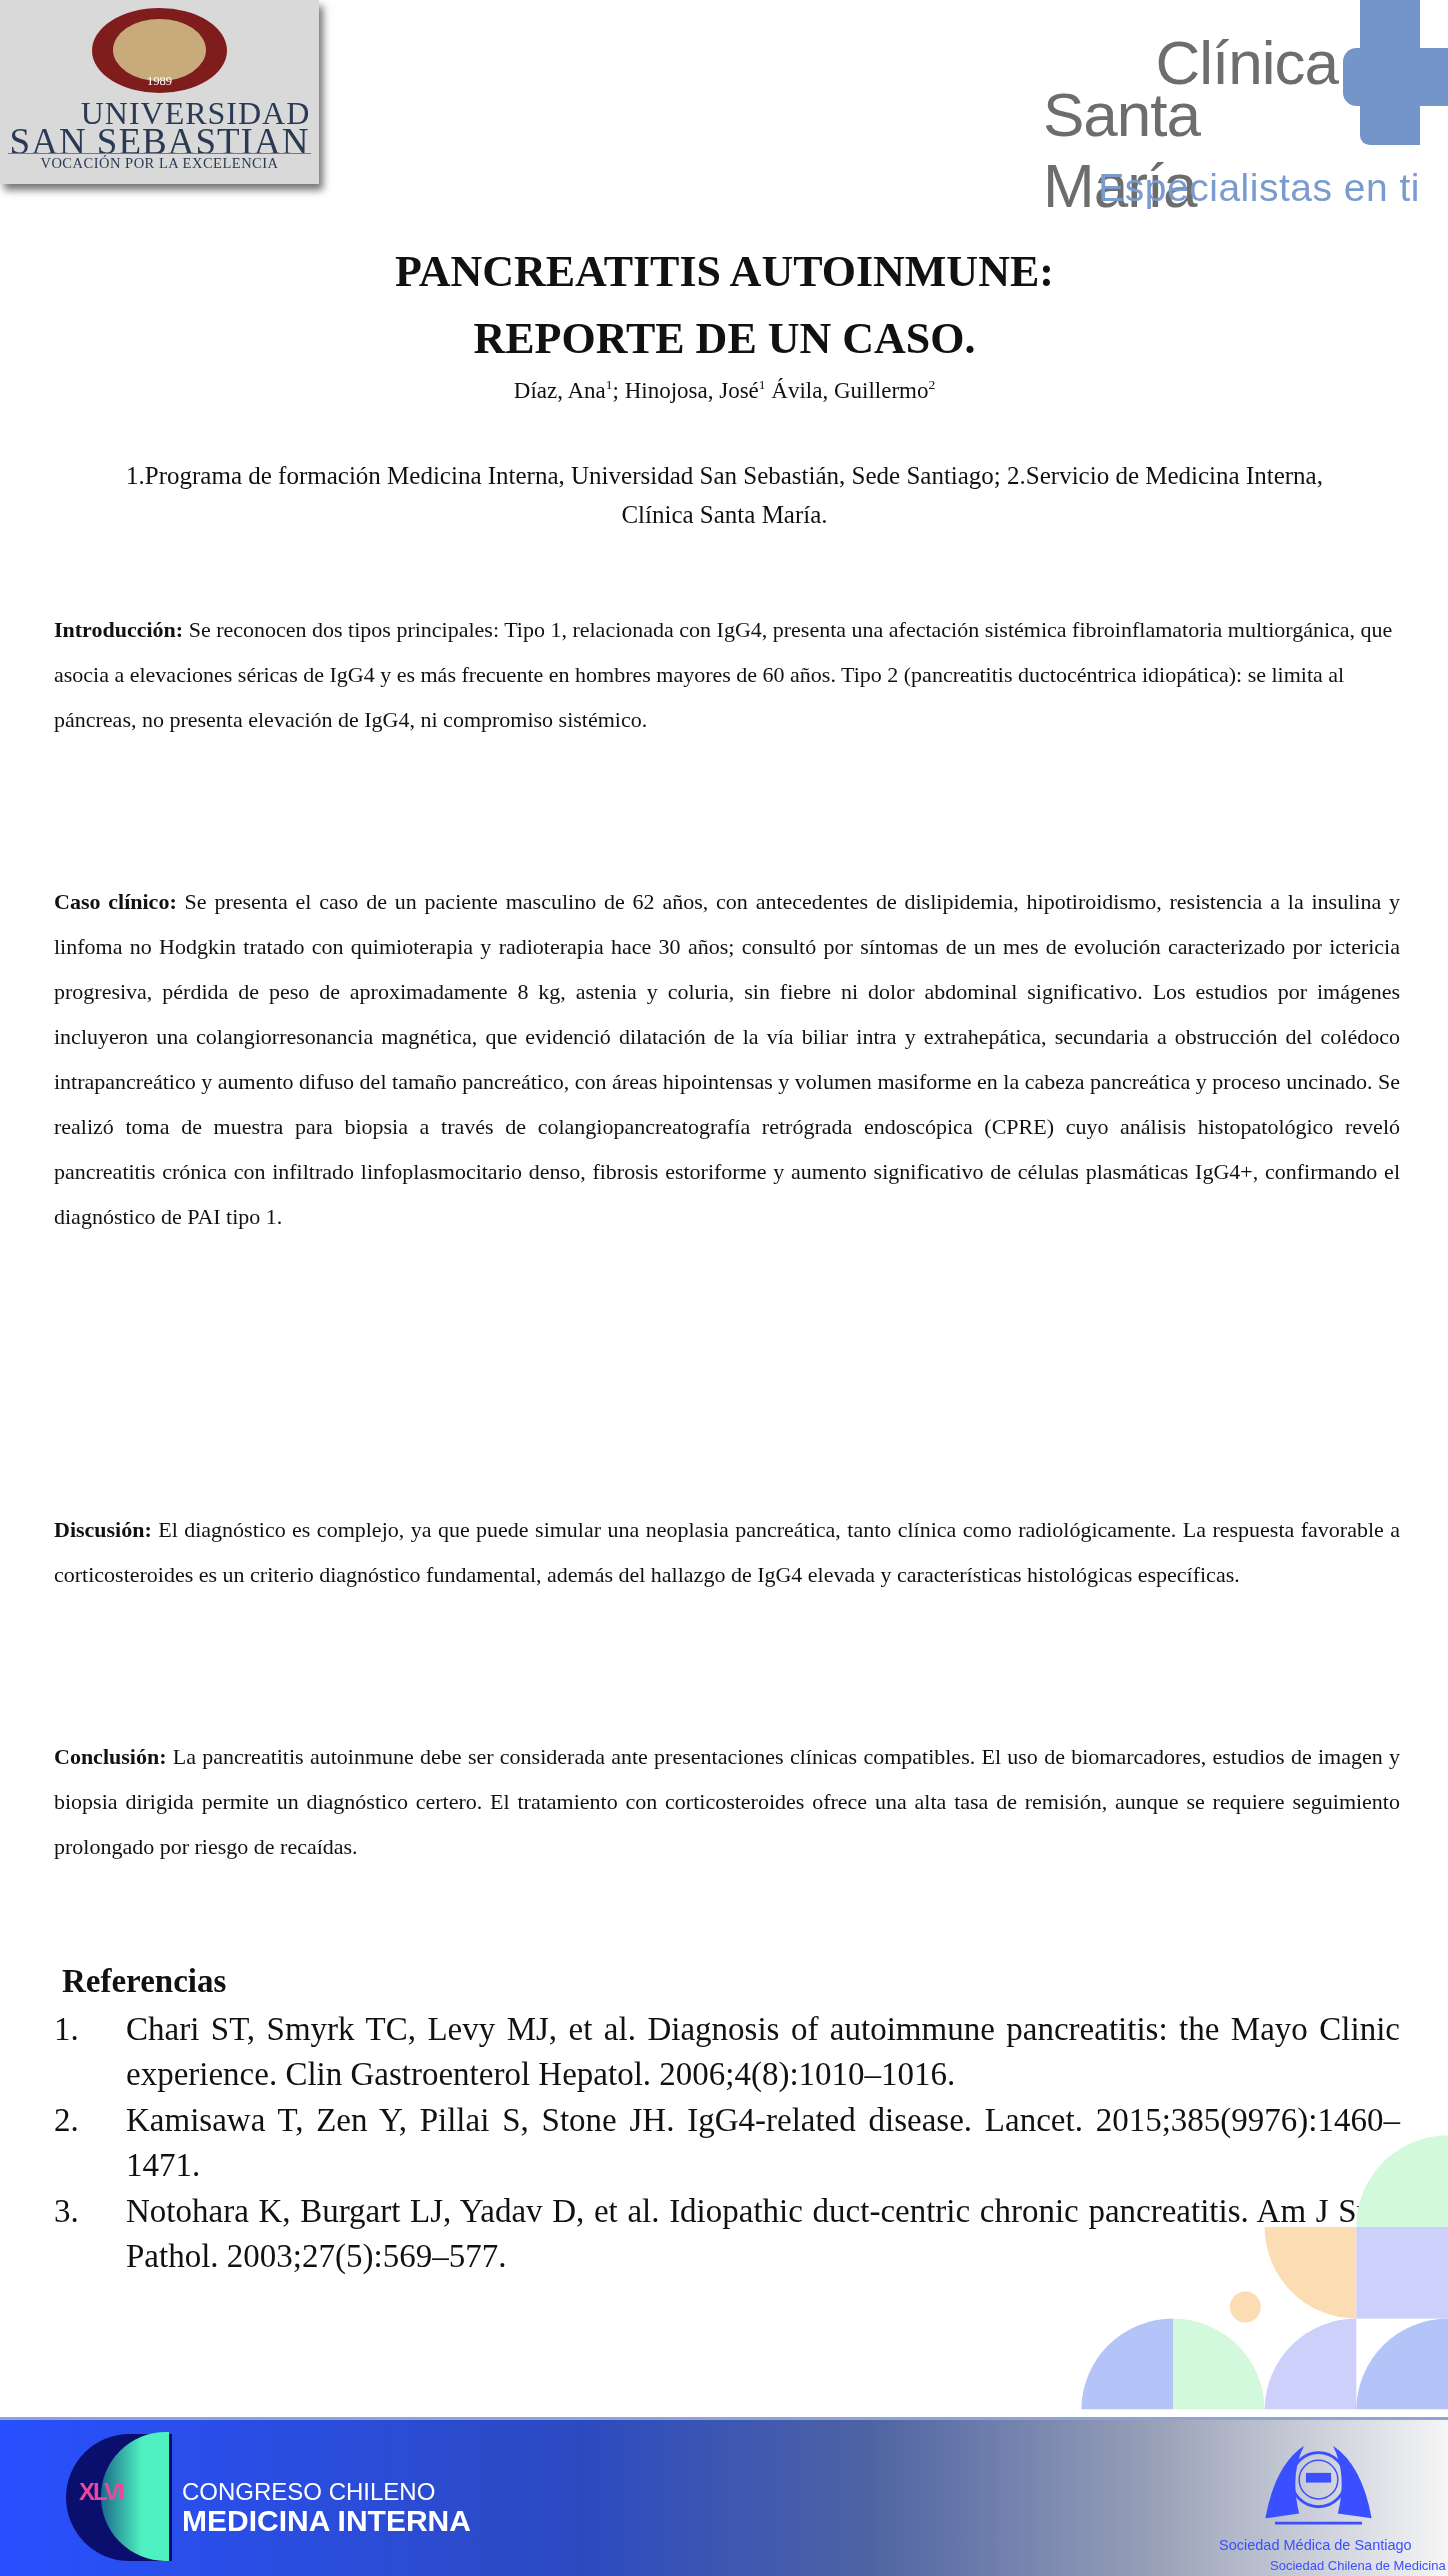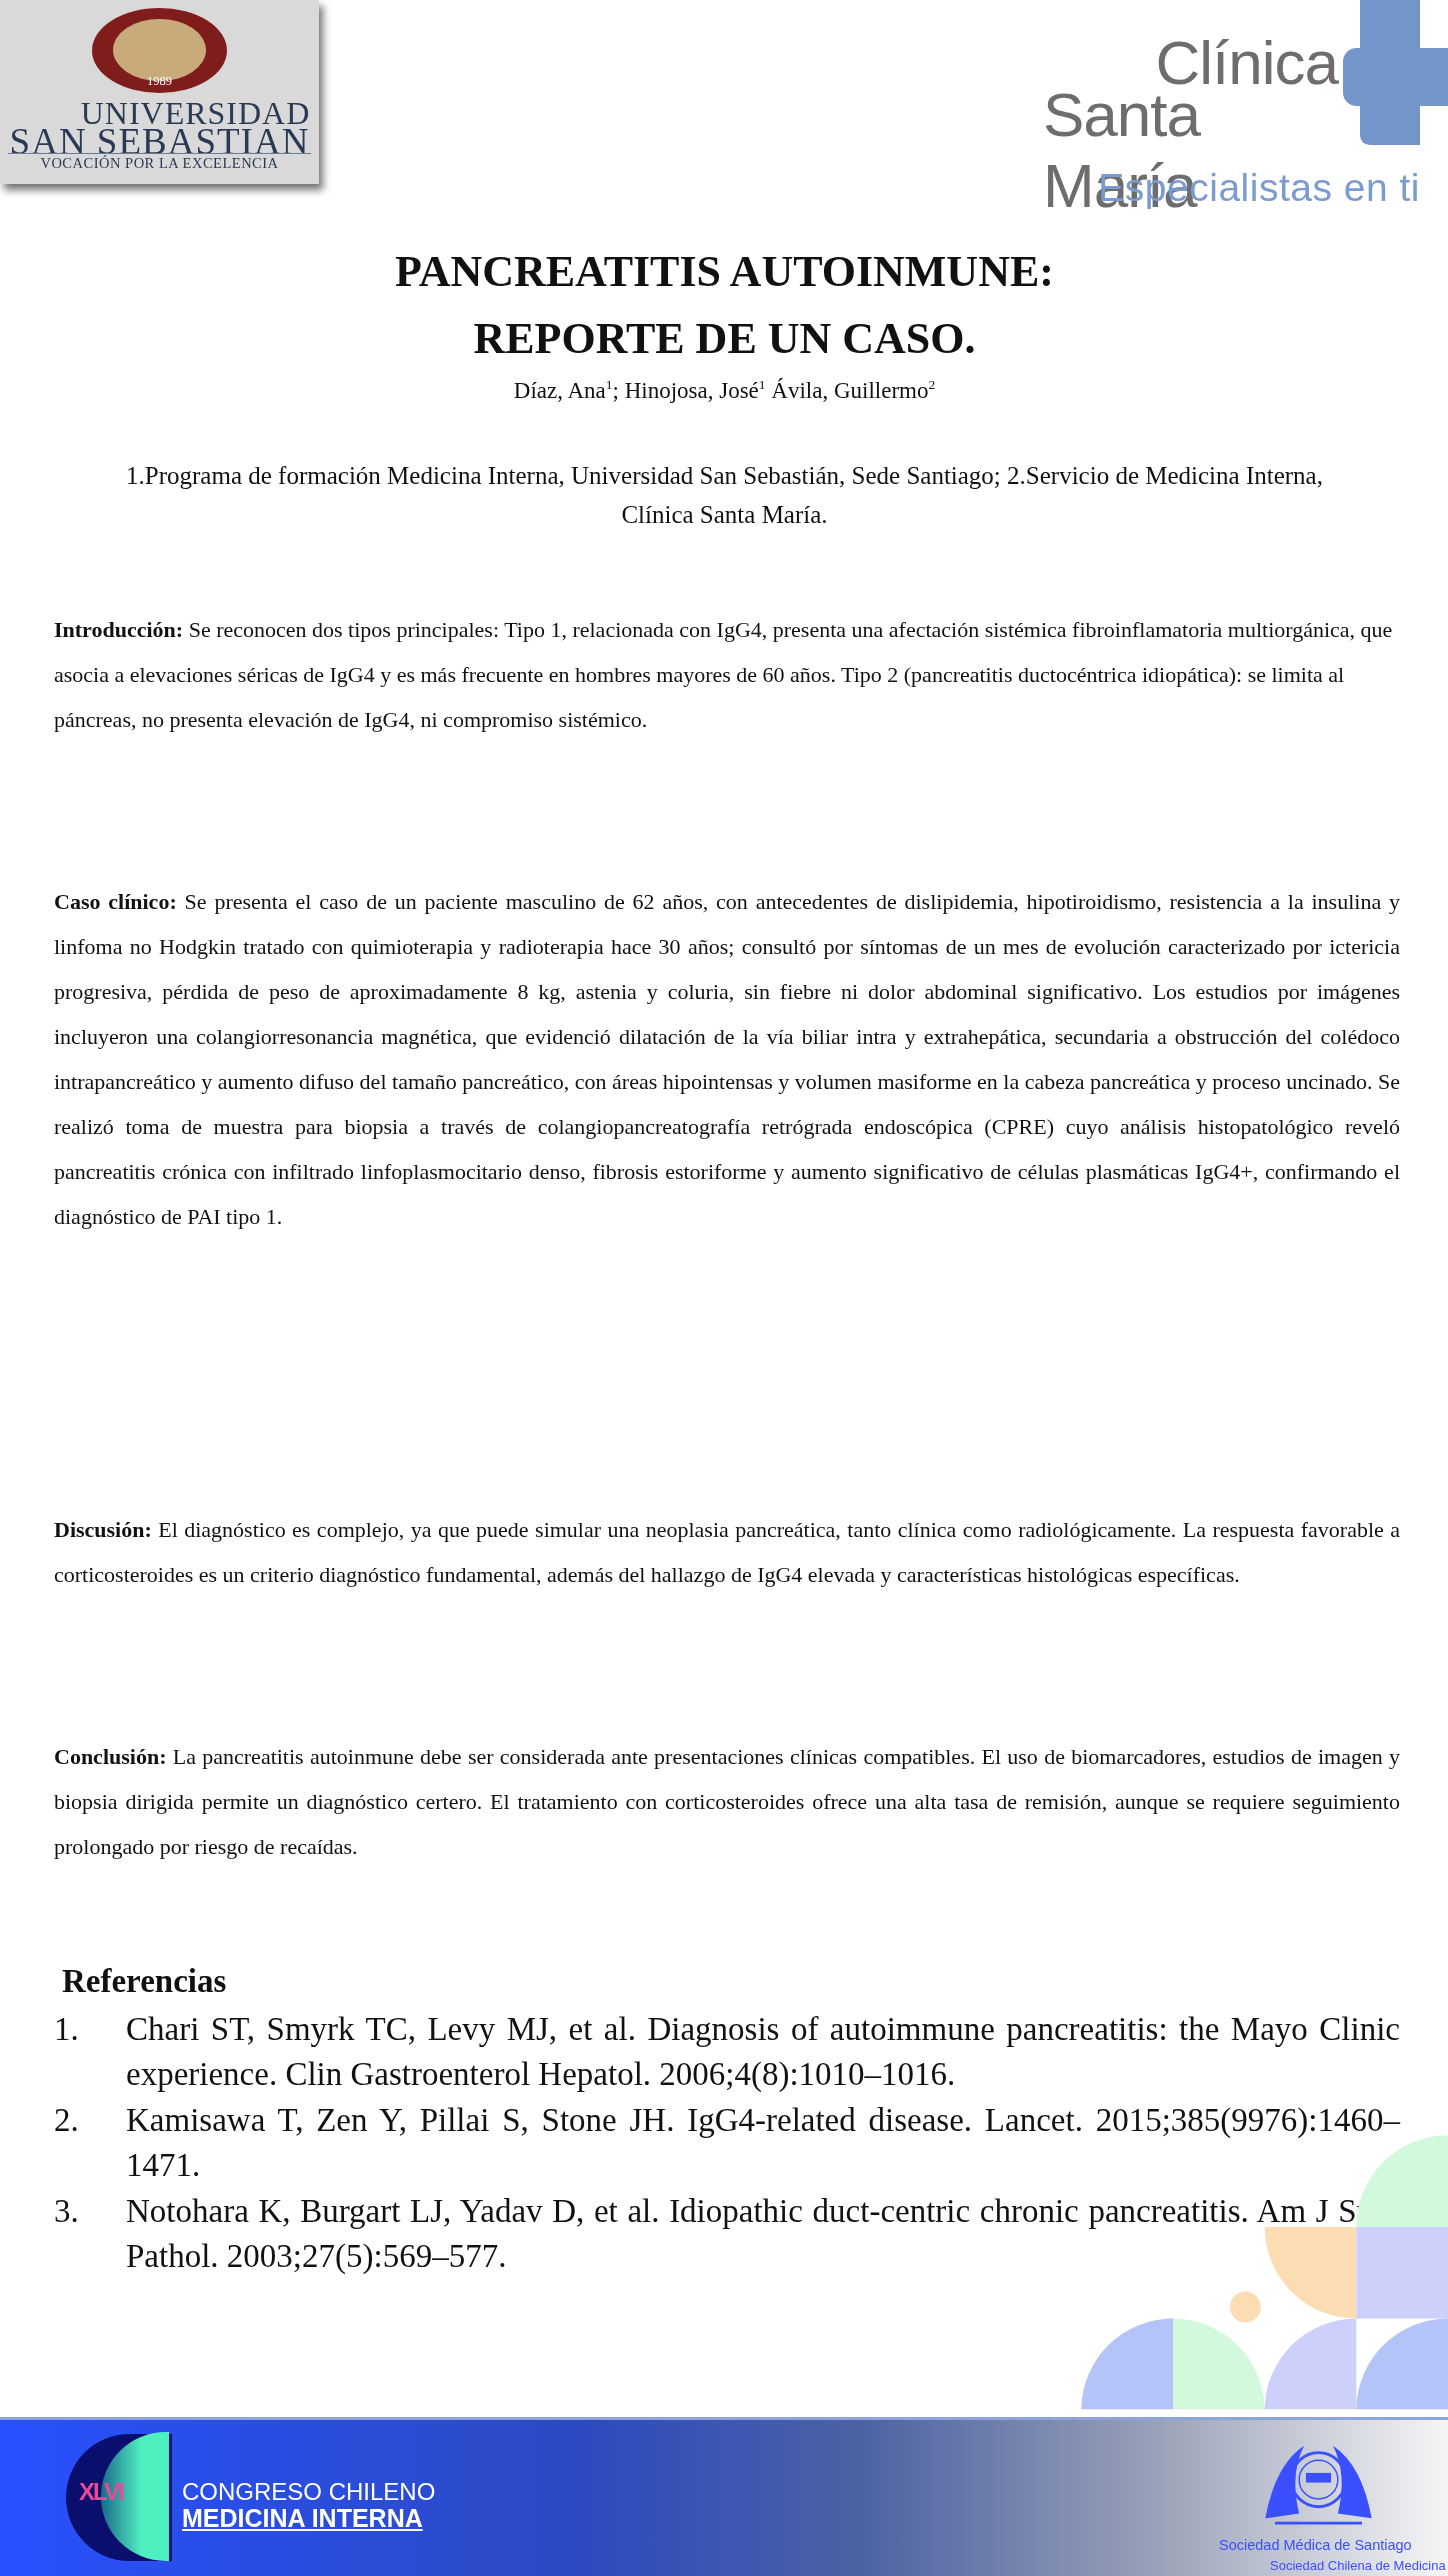--- a/index.html
+++ b/index.html
@@ -47,21 +47,21 @@
   .ref3 { top:2189px; }
 
   .deco { position:absolute; }
   .footer { position:absolute; left:0; top:2420px; width:1449px; height:156px;
             background:linear-gradient(90deg,#2850ff 0%,#2c4ac0 40%,#4e63a3 60%,#9aa2b8 80%,#f6f6f6 100%); }
   .footer-topline { position:absolute; left:0; top:2417px; width:1449px; height:3.9px; background:#8ea3d9; }
   .xlvi-dark { position:absolute; left:66px; top:2434px; width:106px; height:127px; background:#0a0f6e; border-radius:64px 0 0 64px; }
   .xlvi-green { position:absolute; left:101px; top:2432px; width:68px; height:129px; background:linear-gradient(90deg,#1a6a8a,#4ff0c0 60%); border-radius:68px 0 0 68px; }
   .xlvi-text { position:absolute; left:79px; top:2478px; font-family:"Liberation Sans", sans-serif; font-weight:bold; font-size:24px; color:#ec4899; letter-spacing:-1.9px; }
   .congreso1 { position:absolute; left:182px; top:2478px; font-family:"Liberation Sans", sans-serif; font-size:24px; color:#fff; }
-  .congreso2 { position:absolute; left:182px; top:2504px; font-family:"Liberation Sans", sans-serif; font-size:25px; color:#fff; font-weight:bold;text-decoration:underline; }
+  .congreso2 { position:absolute; left:182px; top:2504px; font-family:"Liberation Sans", sans-serif; font-size:30px; color:#fff; font-weight:bold; }
   .sms-emblem { position:absolute; left:1246px; top:2436px; width:145px; height:97px; }
   .sms-name { position:absolute; left:1219px; top:2537px; font-family:"Liberation Sans", sans-serif; font-size:14.5px; color:#3a4fff; }
   .sms-sub { position:absolute; left:1246px; top:2558px; font-family:"Liberation Sans", sans-serif; font-size:13px; color:#3a4fff;padding-left:24px; }
 </style>
 </head>
 <body>
 
 <div class="uss-logo">
   <div class="uss-seal">
     <div class="uss-seal-inner"></div>

